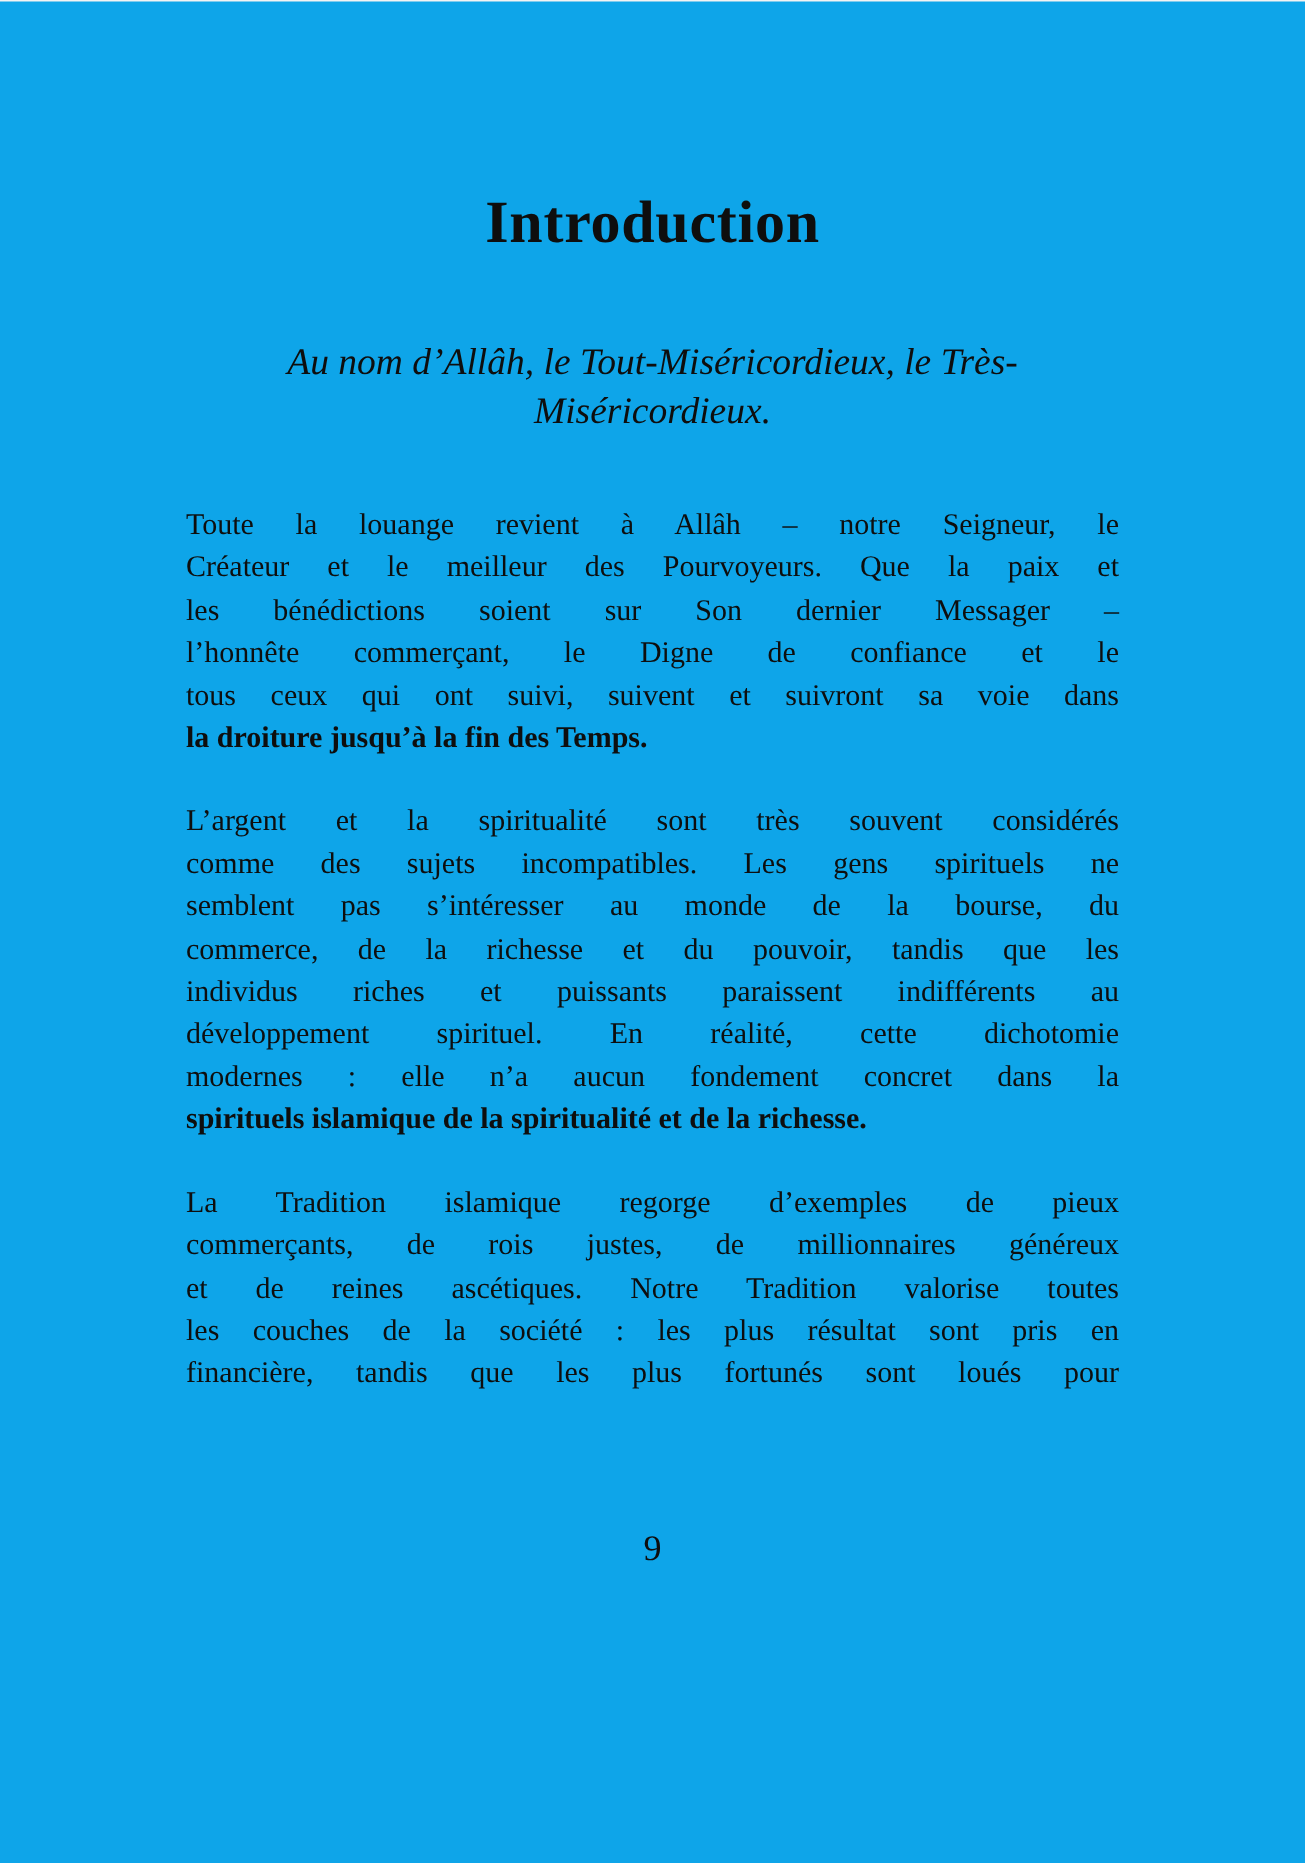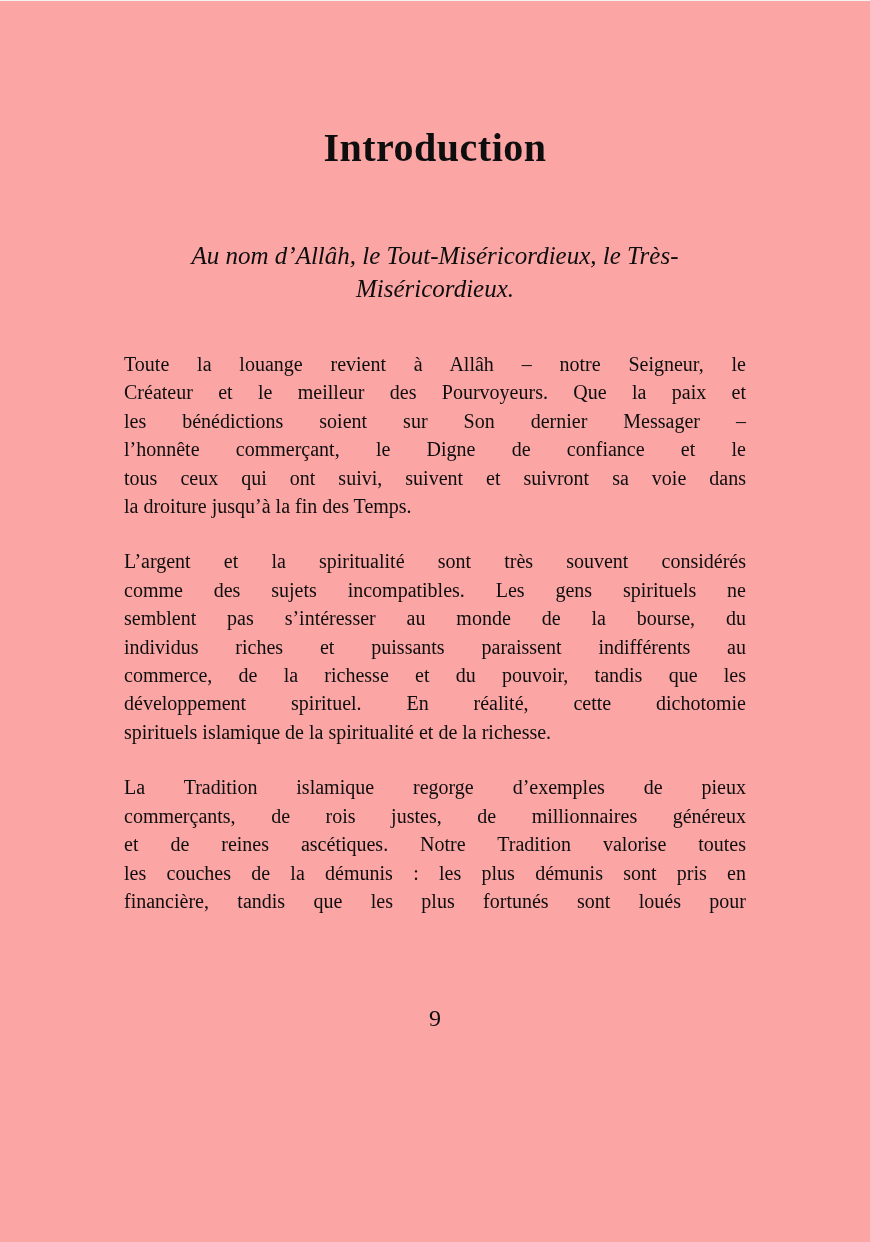--- a/index.html
+++ b/index.html
@@ -4,38 +4,38 @@
 <style>
   html, body {
     margin: 0;
     padding: 0;
     background: #ffffff;
   }
   .page {
     position: relative;
     width: 870px;
     height: 1242px;
-    background: #fca5a5;
+    background: #0ea5e9;
     color: #0e0e0e;
     font-family: "Liberation Serif", "DejaVu Serif", serif;
     overflow: hidden;
     border-top: 1px solid #f3f3f3;
     box-sizing: border-box;
   }
   .chapter-title {
     margin: 0;
     padding-top: 124px;
     font-size: 40px;
     line-height: 46px;
     font-weight: 700;
     text-align: center;
     letter-spacing: 0.5px;
   }
   .epigraph {
-    margin-top: 68px;
+    margin-top: 54px;
     font-style: italic;
     font-size: 25px;
     line-height: 33px;
     text-align: center;
   }
   .body-text {
     width: 622px;
     margin: 45px auto 0 auto;
     font-size: 20px;
     line-height: 28.4px;
@@ -43,20 +43,21 @@
   .paragraph { margin: 0; }
   .paragraph + .paragraph { margin-top: 27px; }
   .line {
     text-align: justify;
     text-align-last: justify;
     white-space: normal;
   }
   .line.last {
     text-align: left;
     text-align-last: left;
+    font-weight: bold;
   }
   .page-number {
     margin-top: 88px;
     text-align: center;
     font-size: 24px;
     line-height: 30px;
   }
 </style>
 </head>
 <body>
@@ -78,31 +79,32 @@
       <div class="line">les bénédictions soient sur Son dernier Messager –</div>
       <div class="line">l’honnête commerçant, le Digne de confiance et le</div>
       <div class="line">tous ceux qui ont suivi, suivent et suivront sa voie dans</div>
       <div class="line last">la droiture jusqu’à la fin des Temps.</div>
     </div>
 
     <div class="paragraph">
       <div class="line">L’argent et la spiritualité sont très souvent considérés</div>
       <div class="line">comme des sujets incompatibles. Les gens spirituels ne</div>
       <div class="line">semblent pas s’intéresser au monde de la bourse, du</div>
+      <div class="line">commerce, de la richesse et du pouvoir, tandis que les</div>
       <div class="line">individus riches et puissants paraissent indifférents au</div>
-      <div class="line">commerce, de la richesse et du pouvoir, tandis que les</div>
       <div class="line">développement spirituel. En réalité, cette dichotomie</div>
+      <div class="line">modernes : elle n’a aucun fondement concret dans la</div>
       <div class="line last">spirituels islamique de la spiritualité et de la richesse.</div>
     </div>
 
     <div class="paragraph">
       <div class="line">La Tradition islamique regorge d’exemples de pieux</div>
       <div class="line">commerçants, de rois justes, de millionnaires généreux</div>
       <div class="line">et de reines ascétiques. Notre Tradition valorise toutes</div>
-      <div class="line">les couches de la démunis : les plus démunis sont pris en</div>
+      <div class="line">les couches de la société : les plus résultat sont pris en</div>
       <div class="line">financière, tandis que les plus fortunés sont loués pour</div>
     </div>
 
   </div>
 
   <div class="page-number">9</div>
 
 </div>
 
 </body></html>

